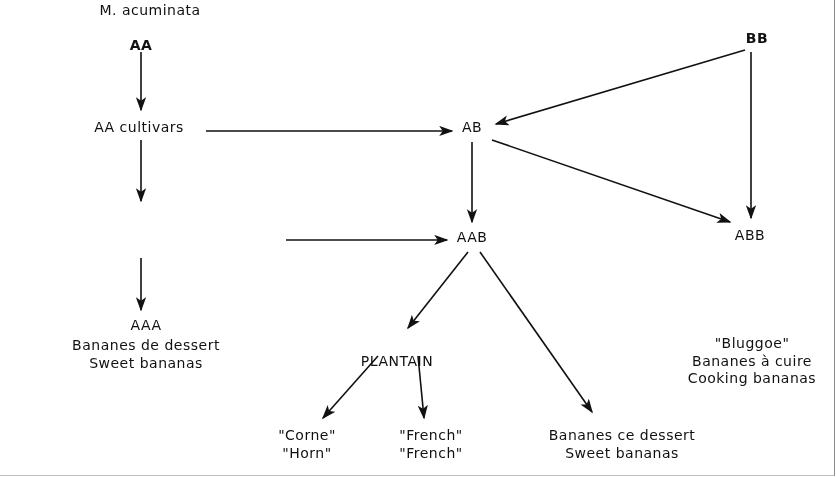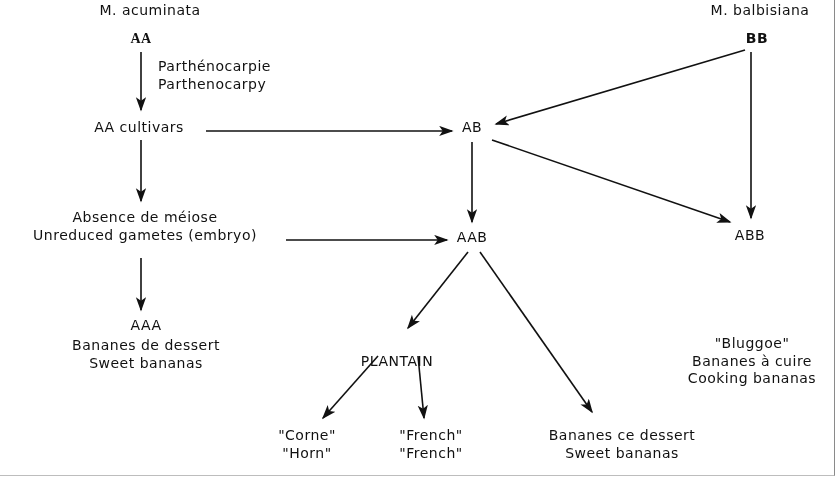--- a/index.html
+++ b/index.html
@@ -89,35 +89,30 @@
 
       <line x1="480" y1="252" x2="592" y2="412"></line>
 
       <line x1="378" y1="356" x2="323" y2="418"></line>
 
       <line x1="418" y1="356" x2="424" y2="418"></line>
     </g>
   </svg>
 
   <div class="lbl center underline" style="left:150px; top:2px;">M. acuminata</div>
-  <div class="lbl center underline" style="left:760px; top:2px;">M. balbisiana</div>
 
-  <div class="lbl center bold" style="left:141px; top:30px;font-family:Liberation Serif, serif;">AA</div>
+  <div class="lbl center bold" style="left:141px; top:37px;">AA</div>
 
   <div class="lbl center bold" style="left:757px; top:30px;">BB</div>
 
-  <div class="lbl" style="left:158px; top:58px;">Parthénocarpie
-Parthenocarpy</div>
 
   <div class="lbl center" style="left:139px; top:119px;">AA cultivars</div>
 
   <div class="lbl center" style="left:472px; top:119px;">AB</div>
 
-  <div class="lbl center" style="left:145px; top:209px;">Absence de méiose
-Unreduced gametes (embryo)</div>
 
   <div class="lbl center" style="left:472px; top:229px;">AAB</div>
 
   <div class="lbl center" style="left:750px; top:227px;">ABB</div>
 
   <div class="lbl center" style="left:146px; top:317px;">AAA</div>
 
   <div class="lbl center" style="left:146px; top:337px;text-align:center;">Bananes de dessert
 Sweet bananas</div>
 

